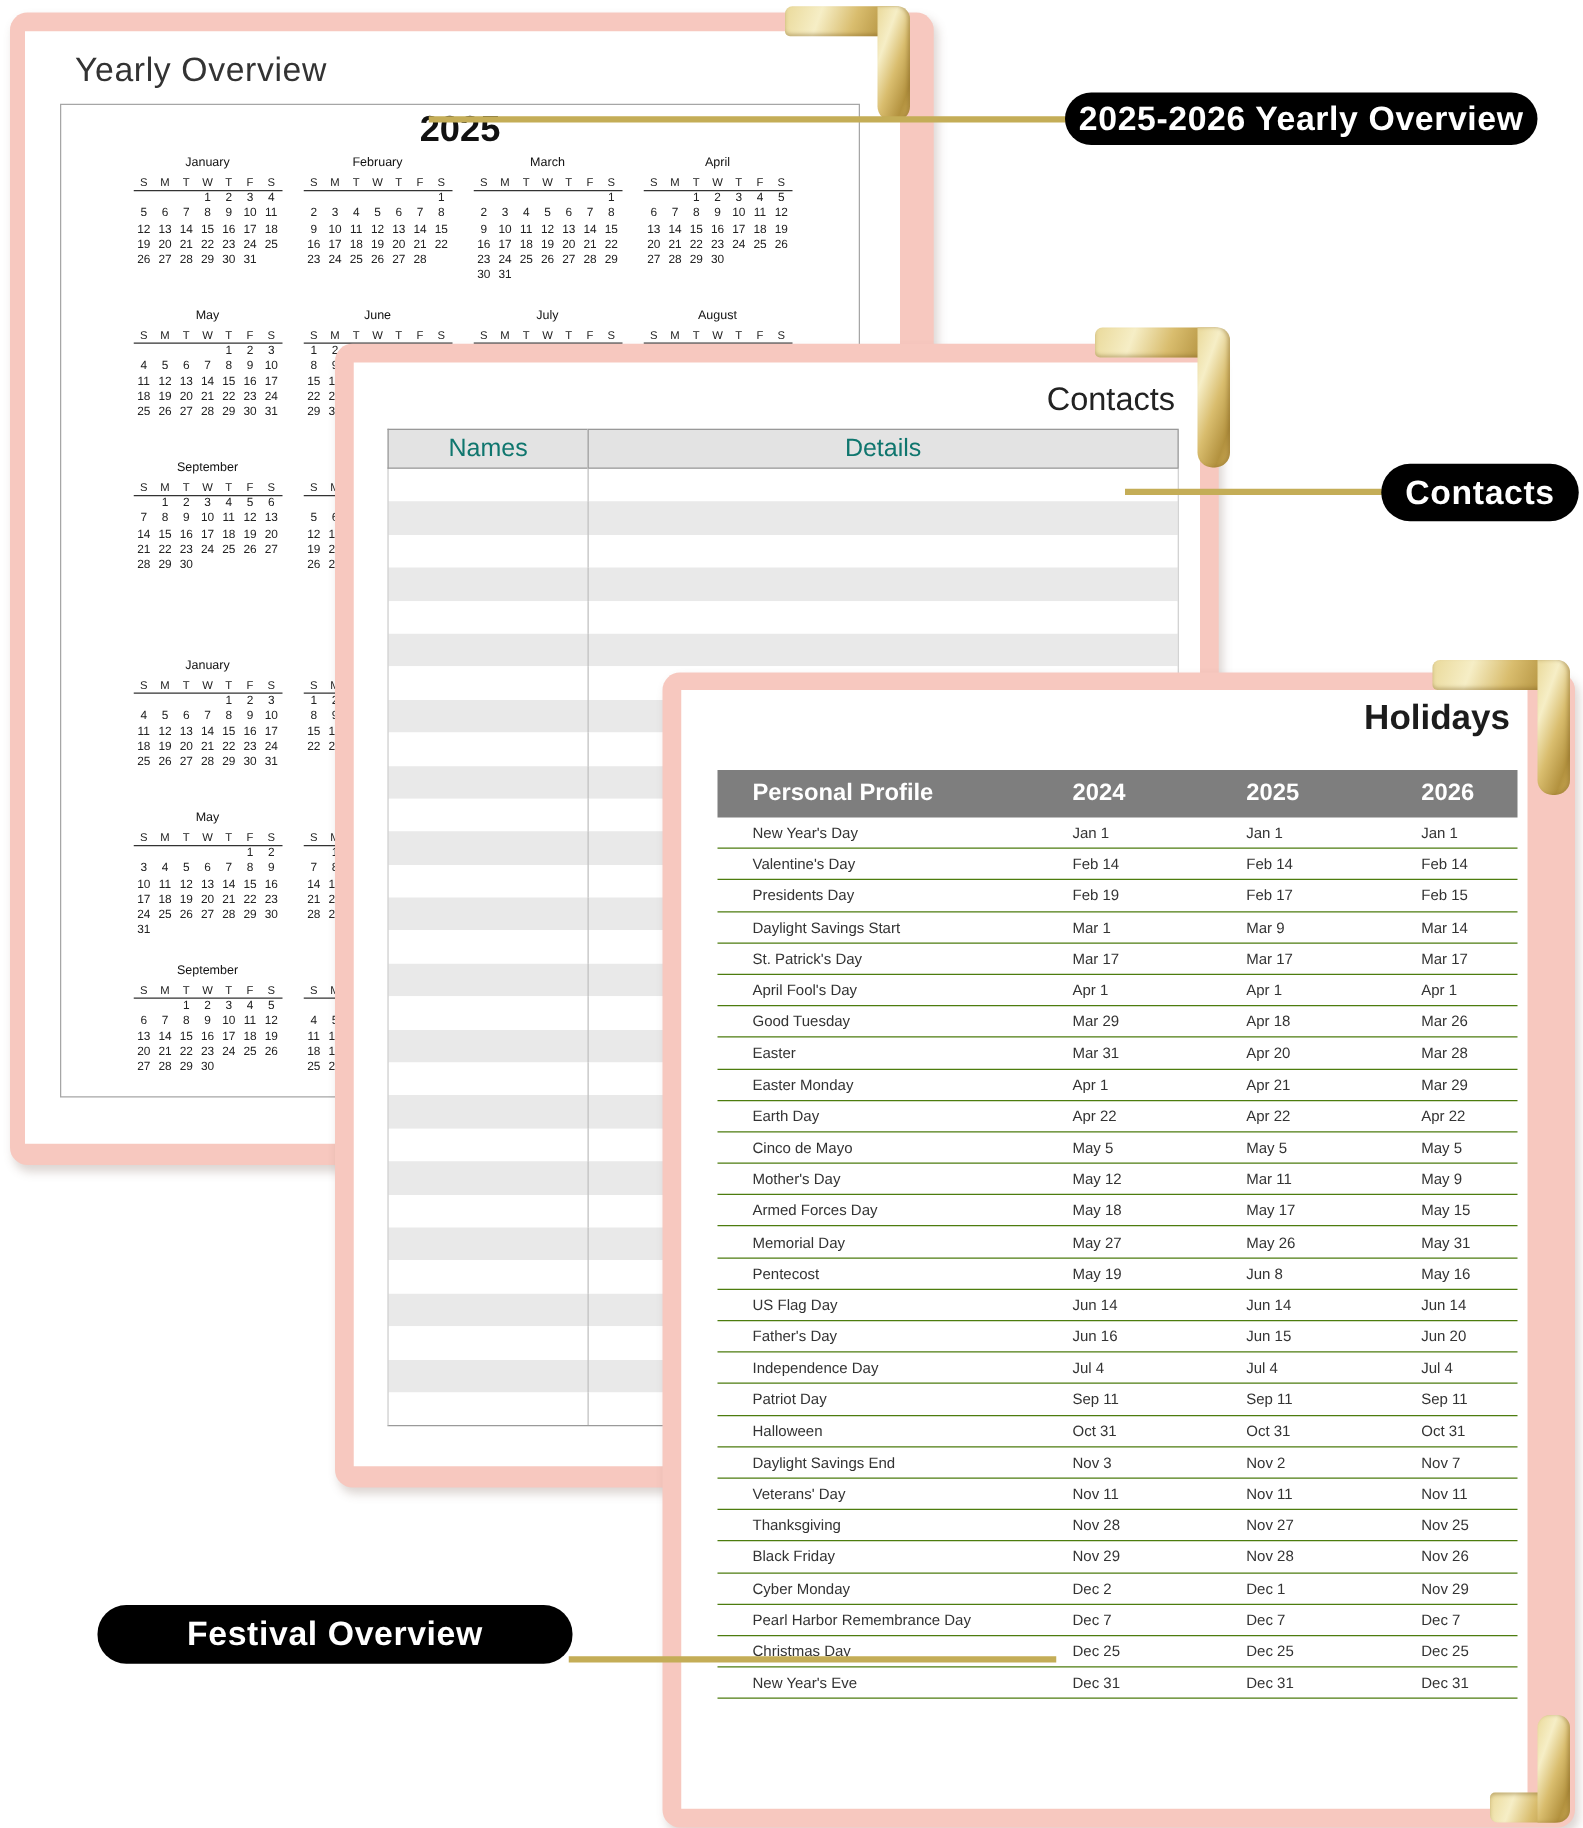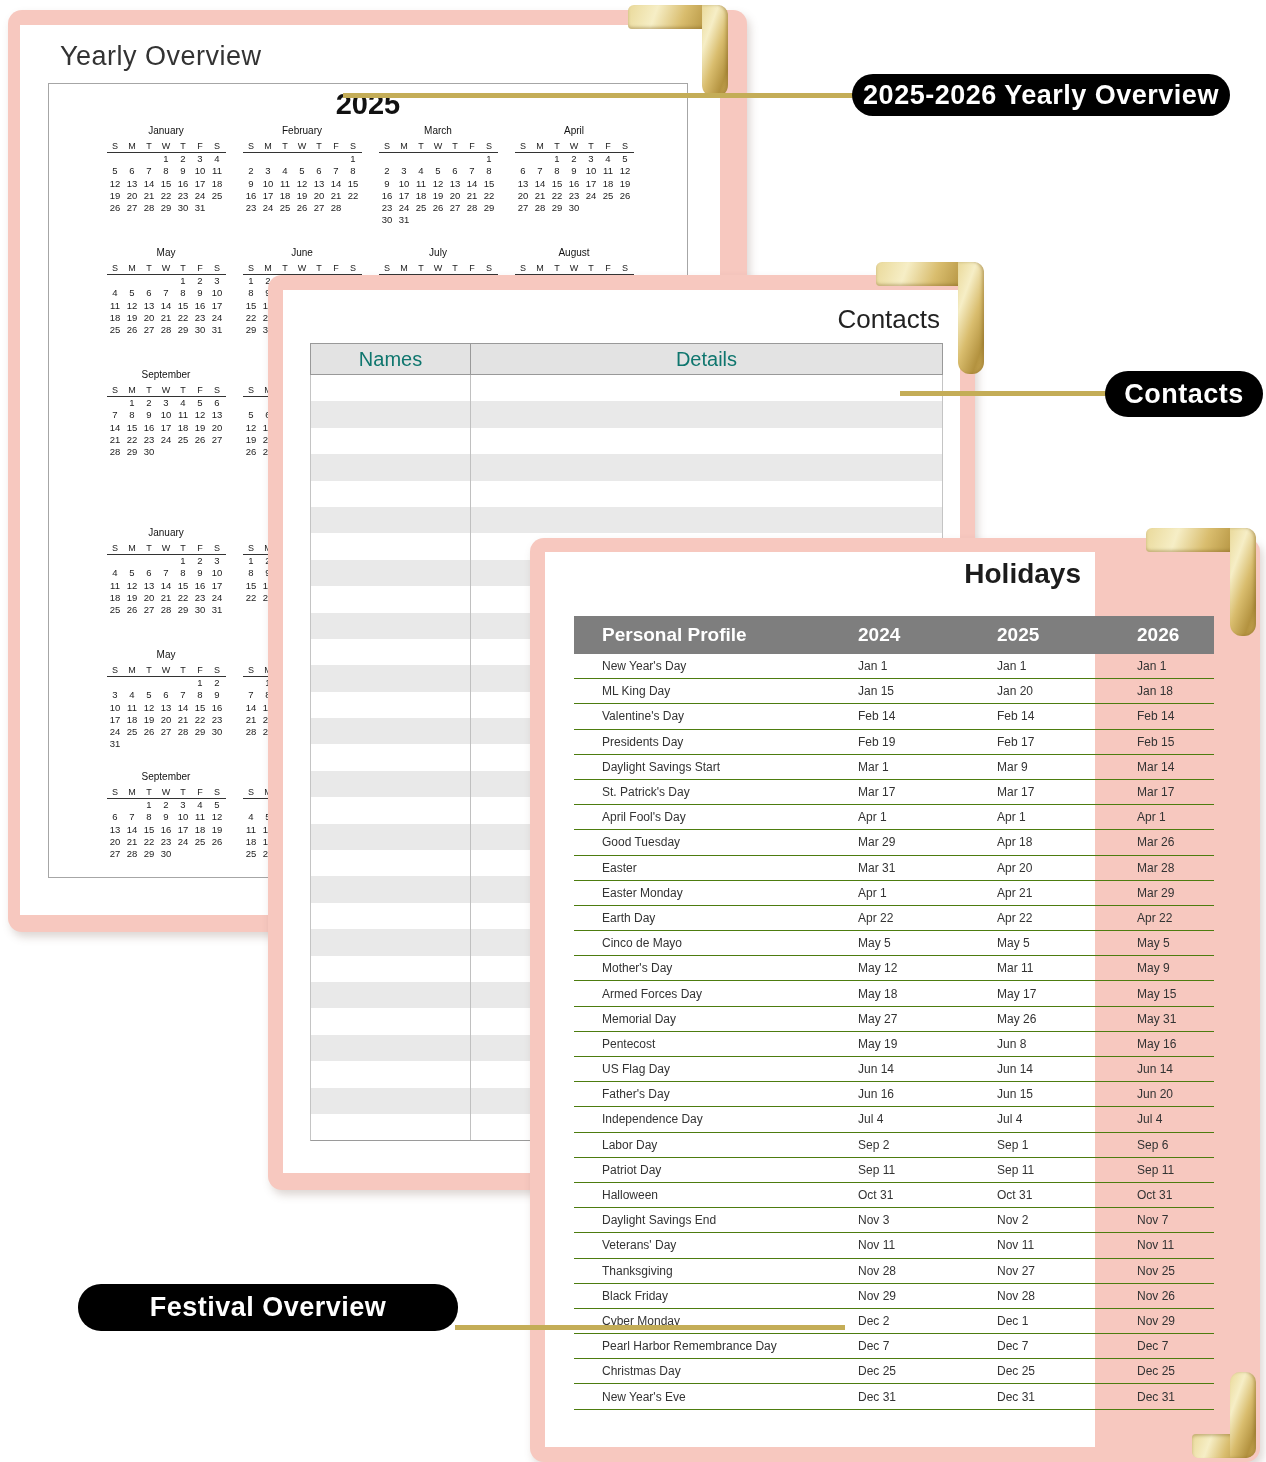--- a/index.html
+++ b/index.html
@@ -9,21 +9,21 @@
   
   .card { position:absolute; background:#f7c8bf; border-radius:14px;
           box-shadow:3px 5px 8px rgba(120,90,80,.25); }
   .sheet { position:absolute; background:#ffffff; }
 
   #card1 { left:8px; top:10px; width:739px; height:922px; z-index:1; }
   #sheet1 { left:12px; top:15px; width:700px; height:890px; }
   #card2 { left:268px; top:275px; width:707px; height:915px; z-index:3; }
   #sheet2 { left:15px; top:15px; width:677px; height:883px; }
   #card3 { left:530px; top:538px; width:730px; height:924px; z-index:5; }
-  #sheet3 { left:15px; top:14px; width:550px; height:895px; }
+  #sheet3 { left:15px; top:14px; width:677px; height:895px; }
 
   
   .p1-title { position:absolute; left:40px; top:16px; font-size:27px; color:#333; letter-spacing:.5px; }
   .calbox { position:absolute; left:28px; top:58px; width:640px; height:795px;
             border:1px solid #a6a6a6; padding-top:2px; }
   .year-title { text-align:center; font-weight:bold; font-size:29px; color:#111;
                 height:36px; line-height:36px; }
   .month-row { display:flex; padding-left:49px; height:107px; margin-bottom:15px; }
   .month { width:136px; }
   .mname { text-align:center; font-size:10px; color:#111; height:19px; line-height:18px; }
@@ -1852,26 +1852,20 @@
         <div class="hy3">2026</div>
       </div>
       <div>
           <div class="hrow">
             <span class="hn">New Year's Day</span>
             <span class="hy1">Jan 1</span>
             <span class="hy2">Jan 1</span>
             <span class="hy3">Jan 1</span>
           </div>
           <div class="hrow">
-            <span class="hn">ML King Day</span>
-            <span class="hy1">Jan 15</span>
-            <span class="hy2">Jan 20</span>
-            <span class="hy3">Jan 18</span>
-          </div>
-          <div class="hrow">
             <span class="hn">Valentine's Day</span>
             <span class="hy1">Feb 14</span>
             <span class="hy2">Feb 14</span>
             <span class="hy3">Feb 14</span>
           </div>
           <div class="hrow">
             <span class="hn">Presidents Day</span>
             <span class="hy1">Feb 19</span>
             <span class="hy2">Feb 17</span>
             <span class="hy3">Feb 15</span>
@@ -1958,26 +1952,20 @@
             <span class="hn">Father's Day</span>
             <span class="hy1">Jun 16</span>
             <span class="hy2">Jun 15</span>
             <span class="hy3">Jun 20</span>
           </div>
           <div class="hrow">
             <span class="hn">Independence Day</span>
             <span class="hy1">Jul 4</span>
             <span class="hy2">Jul 4</span>
             <span class="hy3">Jul 4</span>
-          </div>
-          <div class="hrow">
-            <span class="hn">Labor Day</span>
-            <span class="hy1">Sep 2</span>
-            <span class="hy2">Sep 1</span>
-            <span class="hy3">Sep 6</span>
           </div>
           <div class="hrow">
             <span class="hn">Patriot Day</span>
             <span class="hy1">Sep 11</span>
             <span class="hy2">Sep 11</span>
             <span class="hy3">Sep 11</span>
           </div>
           <div class="hrow">
             <span class="hn">Halloween</span>
             <span class="hy1">Oct 31</span>

